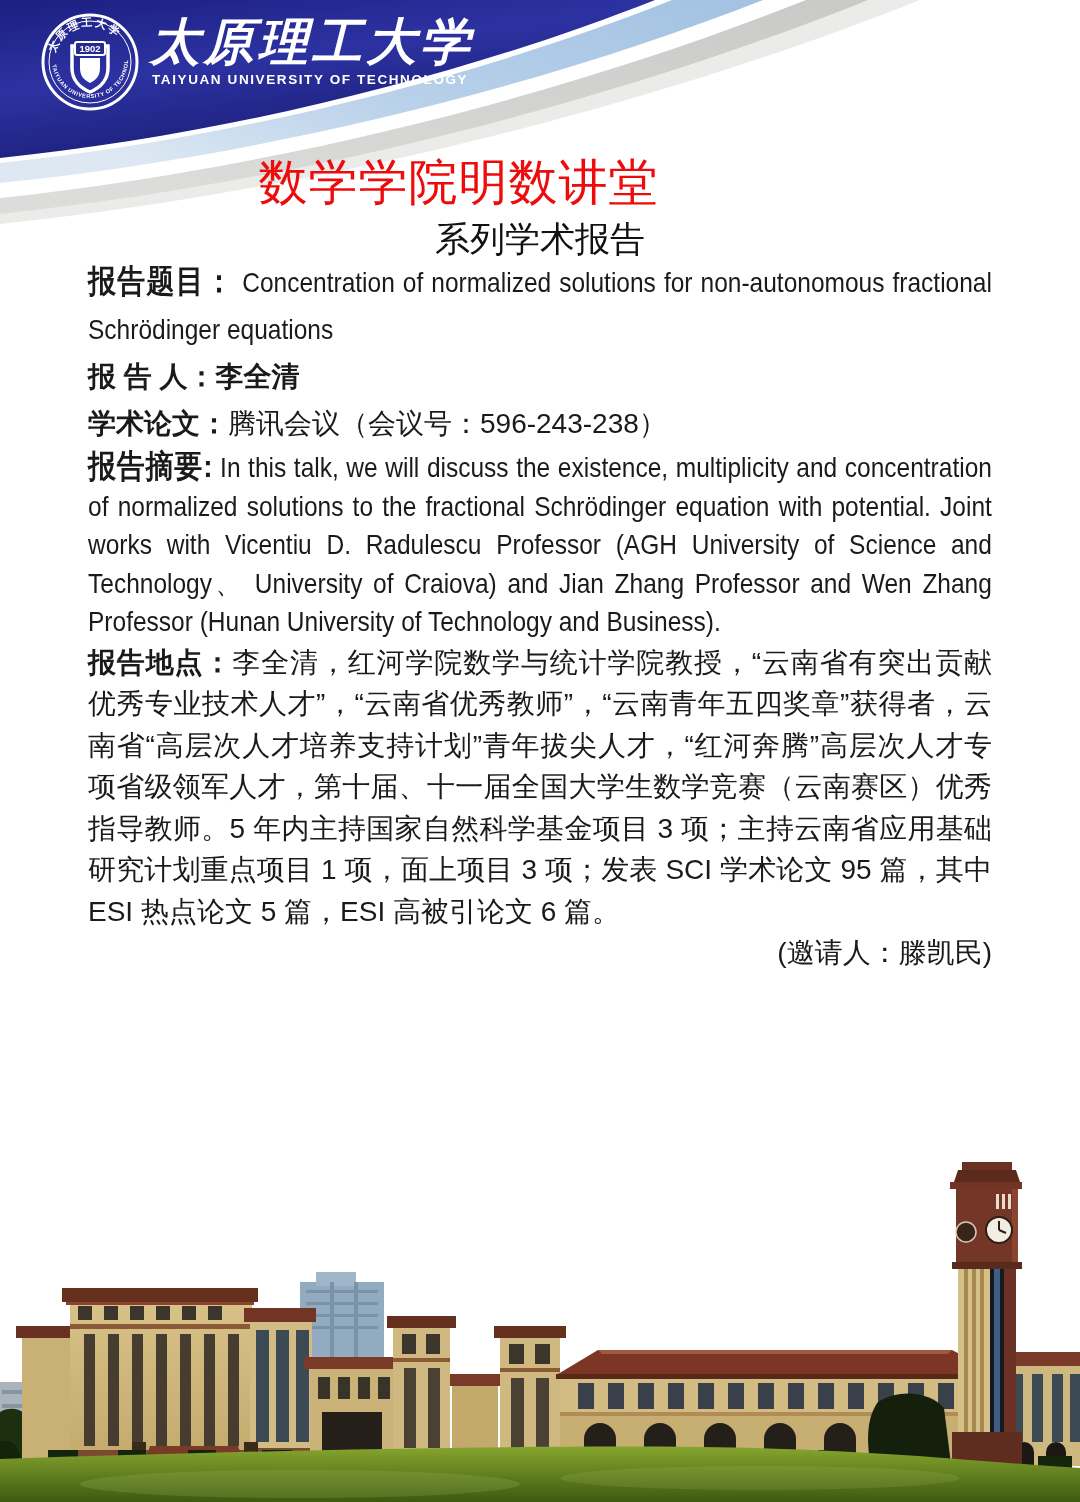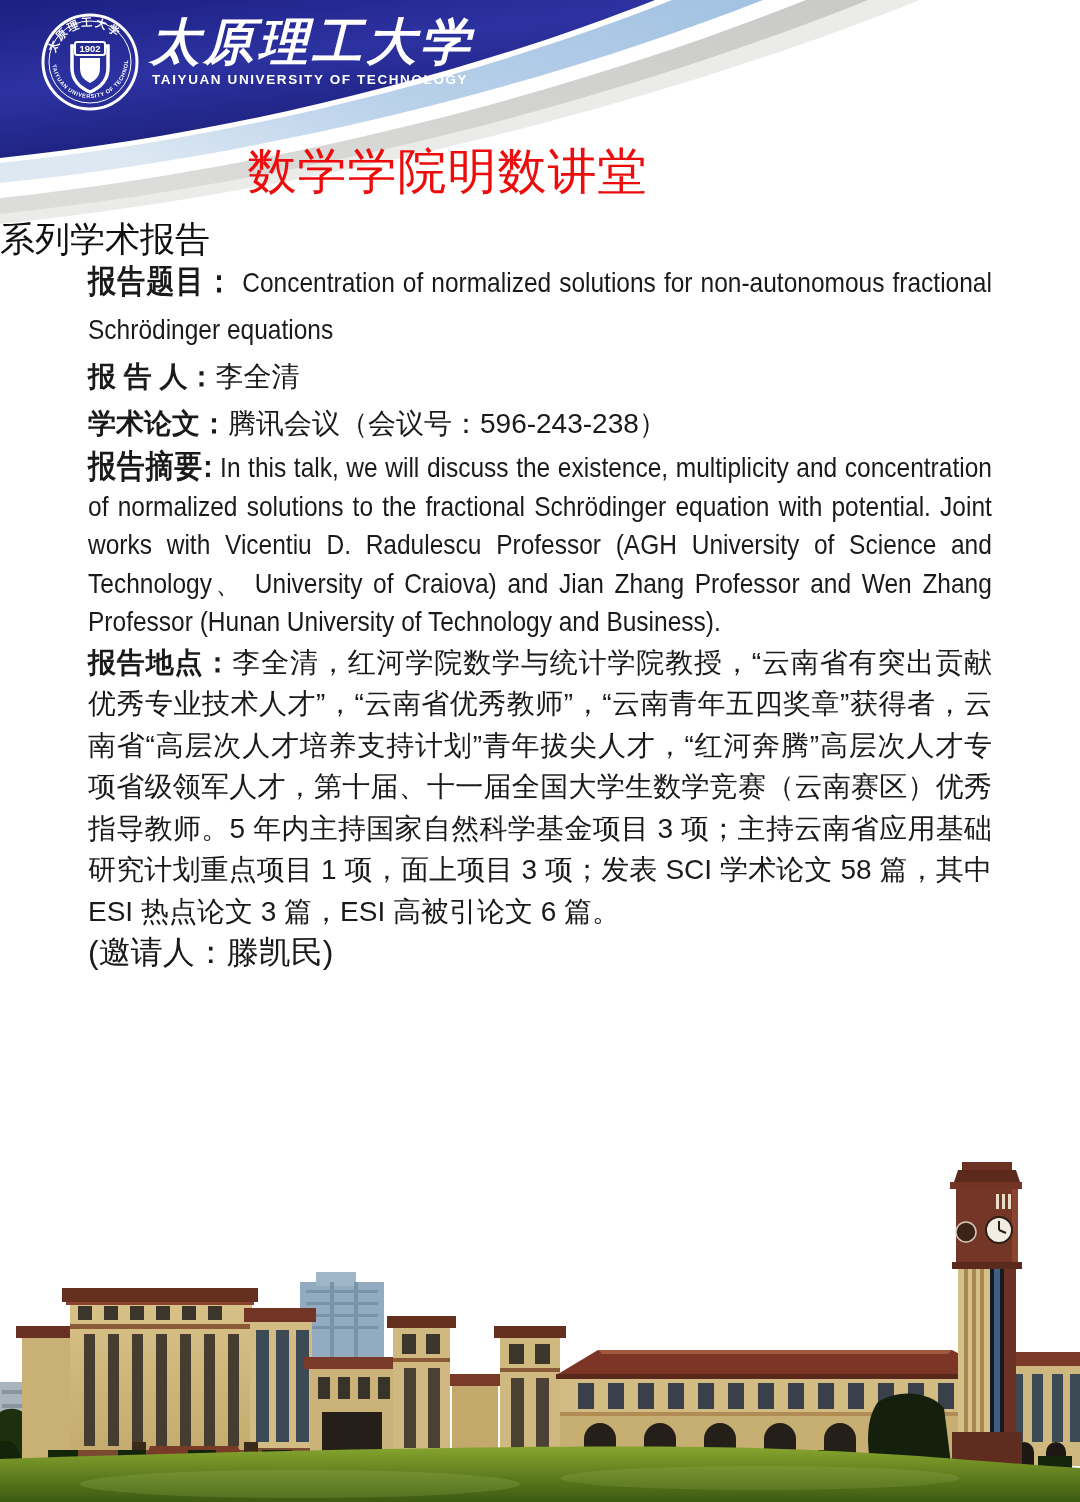--- a/index.html
+++ b/index.html
@@ -16,39 +16,39 @@
   .uni-cn{
     position:absolute;left:150px;top:14px;width:330px;
     font-size:50px;line-height:56px;color:#fff;font-style:italic;font-weight:700;
     letter-spacing:4px;white-space:nowrap;
   }
   .uni-en{
     position:absolute;left:152px;top:72px;color:#fff;font-weight:700;
     font-size:13.5px;letter-spacing:1.6px;white-space:nowrap;
   }
   .main-title{
-    position:absolute;top:139px;left:0;width:895px;margin:0;text-align:center;
+    position:absolute;top:139px;left:0;width:895px;margin:11px;text-align:center;
     font-size:49px;font-weight:500;letter-spacing:1px;z-index:5;
   }
   .subtitle{
-    position:absolute;top:216px;left:0;width:1080px;margin:0;text-align:left;
+    position:absolute;top:216px;left:0;width:1080px;margin:0;text-align:center;
     font-size:35px;font-weight:400;color:#111;z-index:5;
   }
   
   .content{position:absolute;left:88px;top:258px;width:904px;}
   .squeeze{width:1033px;transform:scaleX(0.875);transform-origin:0 0;}
   p.item{margin:0;}
   .lbl{font-weight:700;}
   .d-title{font-size:28px;line-height:47px;text-align:justify;margin:0 0 6px 0;}
   .d-title .lbl,.abstract .lbl{font-size:32px;}
   .d-line{font-size:28px;line-height:47px;margin:0 0 5px 0;white-space:nowrap;}
-  .d-person{font-weight:400;}
+  .d-person{font-weight:700;}
   .abstract{font-size:28px;line-height:38.5px;text-align:justify;margin:0;}
   .bio{font-size:28px;line-height:41.5px;text-align:justify;margin:39px 0 0 0;}
-  .inviter{font-size:32px;line-height:41.5px;margin:0;}
+  .inviter{font-size:28px;line-height:41.5px;margin:0;text-align:right;}
   
   .campus{position:absolute;left:0;top:1112px;width:1080px;height:390px;}
 </style>
 </head>
 <body>
 
 <div class="page">
 
   <div class="banner">
     <svg width="1080" height="235" viewBox="0 0 1080 235" preserveAspectRatio="none">
@@ -114,21 +114,21 @@
 
     <p class="item d-line"><span class="lbl">报 告 人：</span><span class="d-person">李全清</span></p>
 
 
     <p class="item d-line"><span class="lbl">学术论文：</span><span>腾讯会议（会议号：596-243-238）</span></p>
 
     <div class="squeeze">
       <p class="item abstract"><span class="lbl">报告摘要:</span> <span>In this talk, we will discuss the existence, multiplicity and concentration of normalized solutions to the fractional Schrödinger equation with potential. Joint works with Vicentiu D. Radulescu Professor (AGH University of Science and Technology、 University of Craiova) and Jian Zhang Professor and Wen Zhang Professor (Hunan University of Technology and Business).</span></p>
     </div>
 
-    <p class="item bio"><span class="lbl">报告地点：</span><span>李全清，红河学院数学与统计学院教授，“云南省有突出贡献优秀专业技术人才”，“云南省优秀教师”，“云南青年五四奖章”获得者，云南省“高层次人才培养支持计划”青年拔尖人才，“红河奔腾”高层次人才专项省级领军人才，第十届、十一届全国大学生数学竞赛（云南赛区）优秀指导教师。5 年内主持国家自然科学基金项目 3 项；主持云南省应用基础研究计划重点项目 1 项，面上项目 3 项；发表 SCI 学术论文 58 篇，其中 ESI 热点论文 3 篇，ESI 高被引论文 6 篇。</span></p>
+    <p class="item bio"><span class="lbl">报告地点：</span><span>李全清，红河学院数学与统计学院教授，“云南省有突出贡献优秀专业技术人才”，“云南省优秀教师”，“云南青年五四奖章”获得者，云南省“高层次人才培养支持计划”青年拔尖人才，“红河奔腾”高层次人才专项省级领军人才，第十届、十一届全国大学生数学竞赛（云南赛区）优秀指导教师。5 年内主持国家自然科学基金项目 3 项；主持云南省应用基础研究计划重点项目 1 项，面上项目 3 项；发表 SCI 学术论文 95 篇，其中 ESI 热点论文 5 篇，ESI 高被引论文 6 篇。</span></p>
 
     <p class="item inviter">(邀请人：滕凯民)</p>
   </div>
 
   <svg class="campus" viewBox="0 0 1080 390">
     <defs>
       <linearGradient id="wallTan" x1="0" y1="0" x2="0" y2="1">
         <stop offset="0" stop-color="#d8c288"></stop>
           <stop offset="1" stop-color="#c3a96c"></stop>
       </linearGradient>

